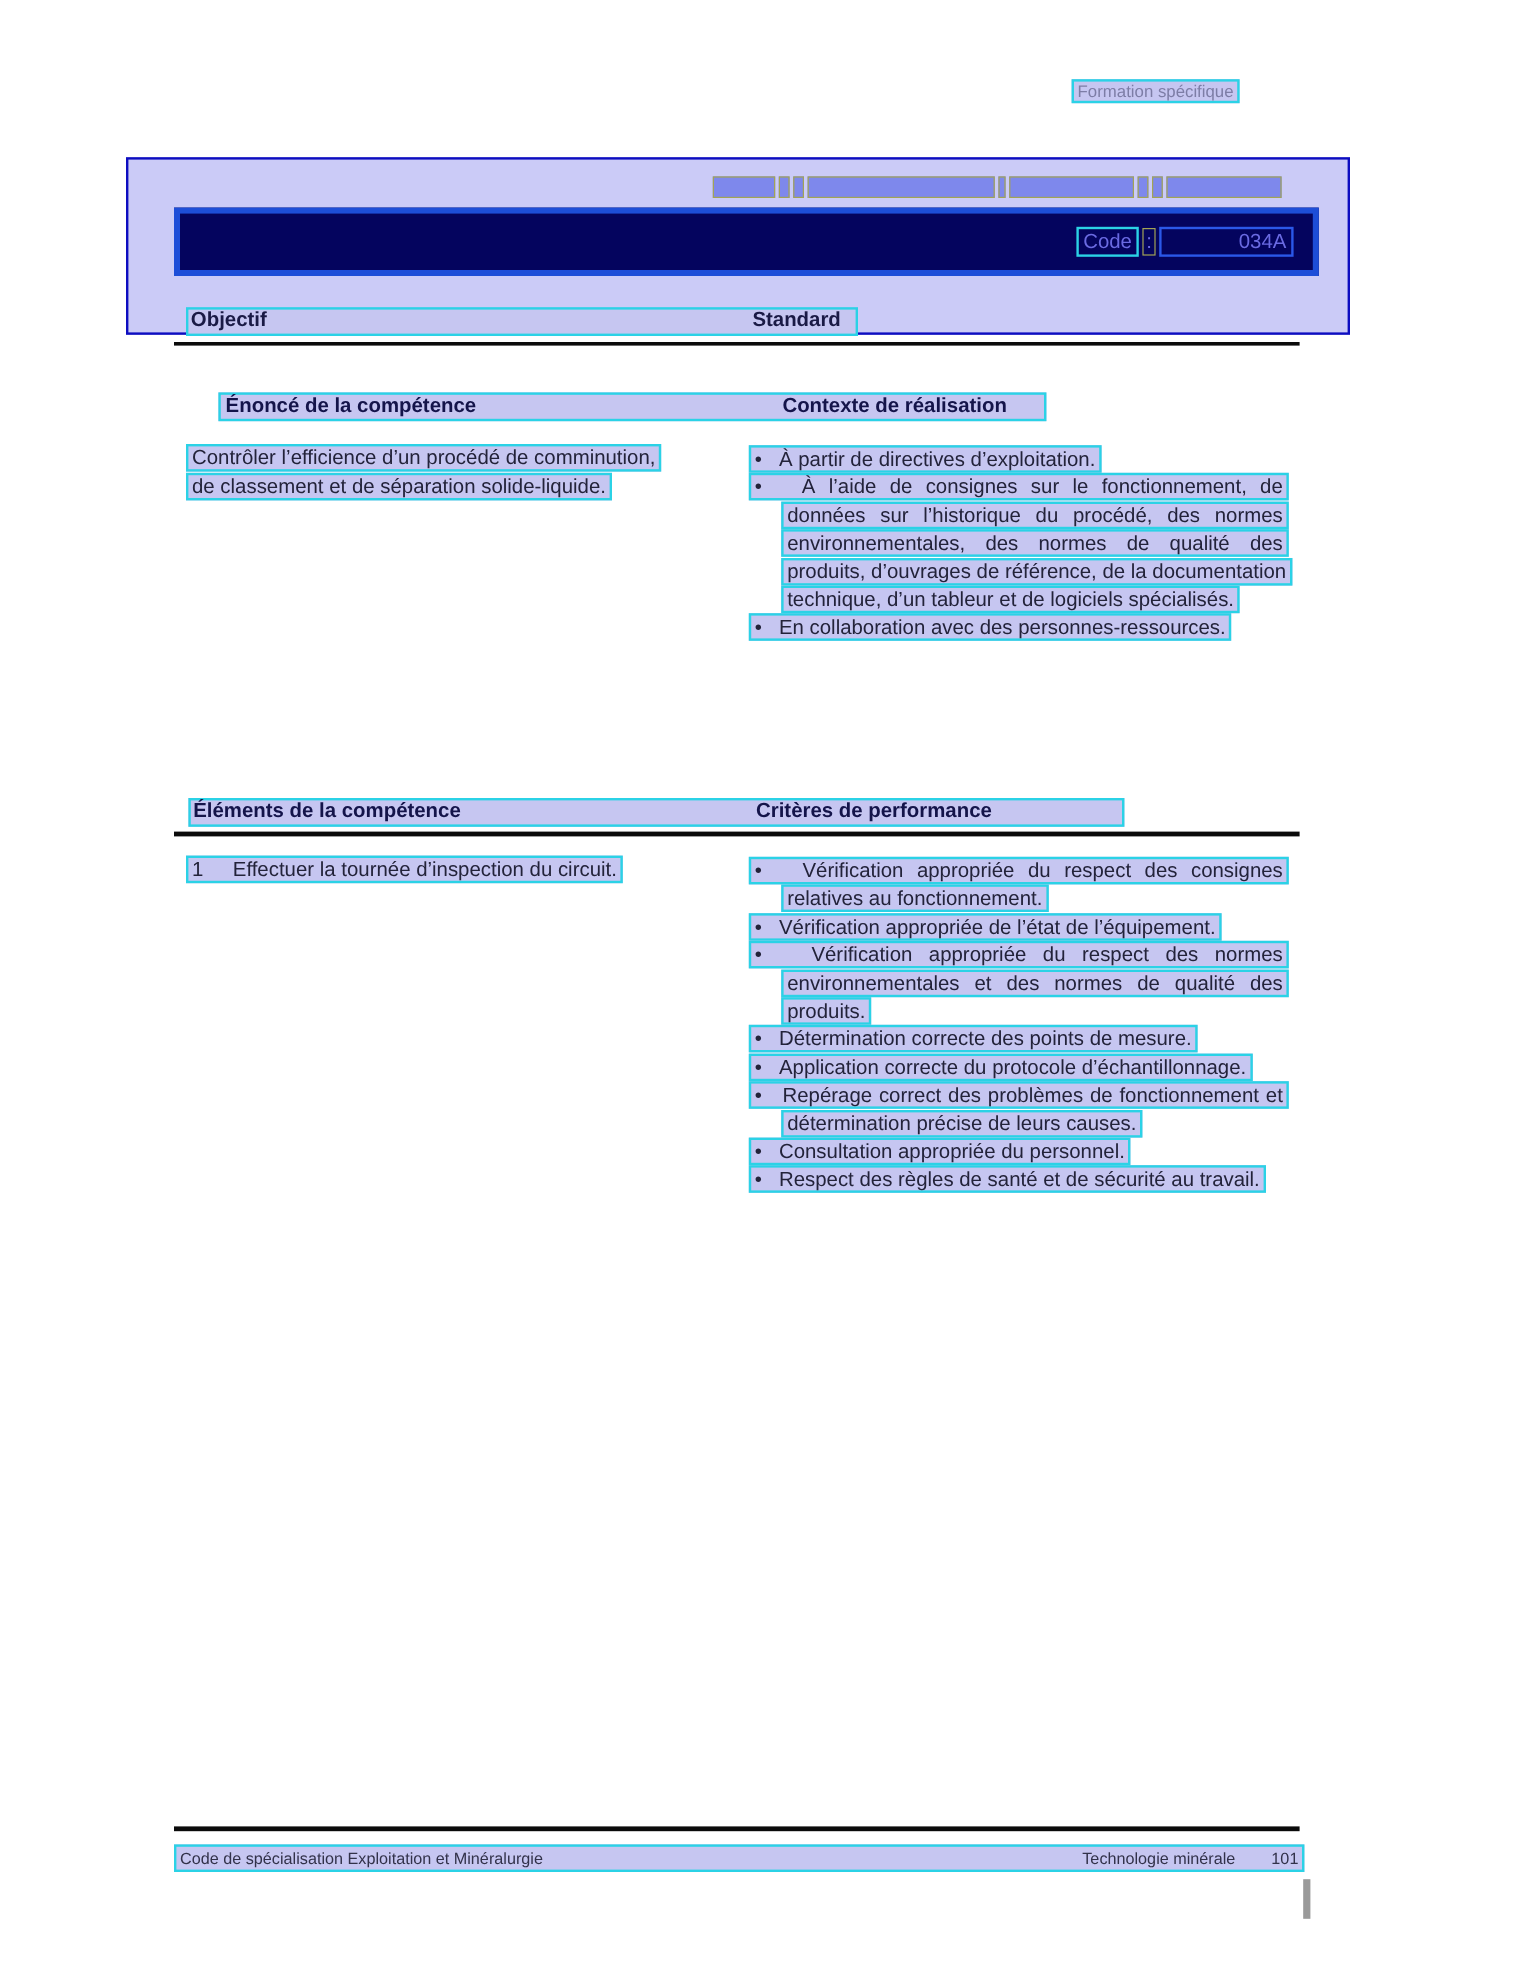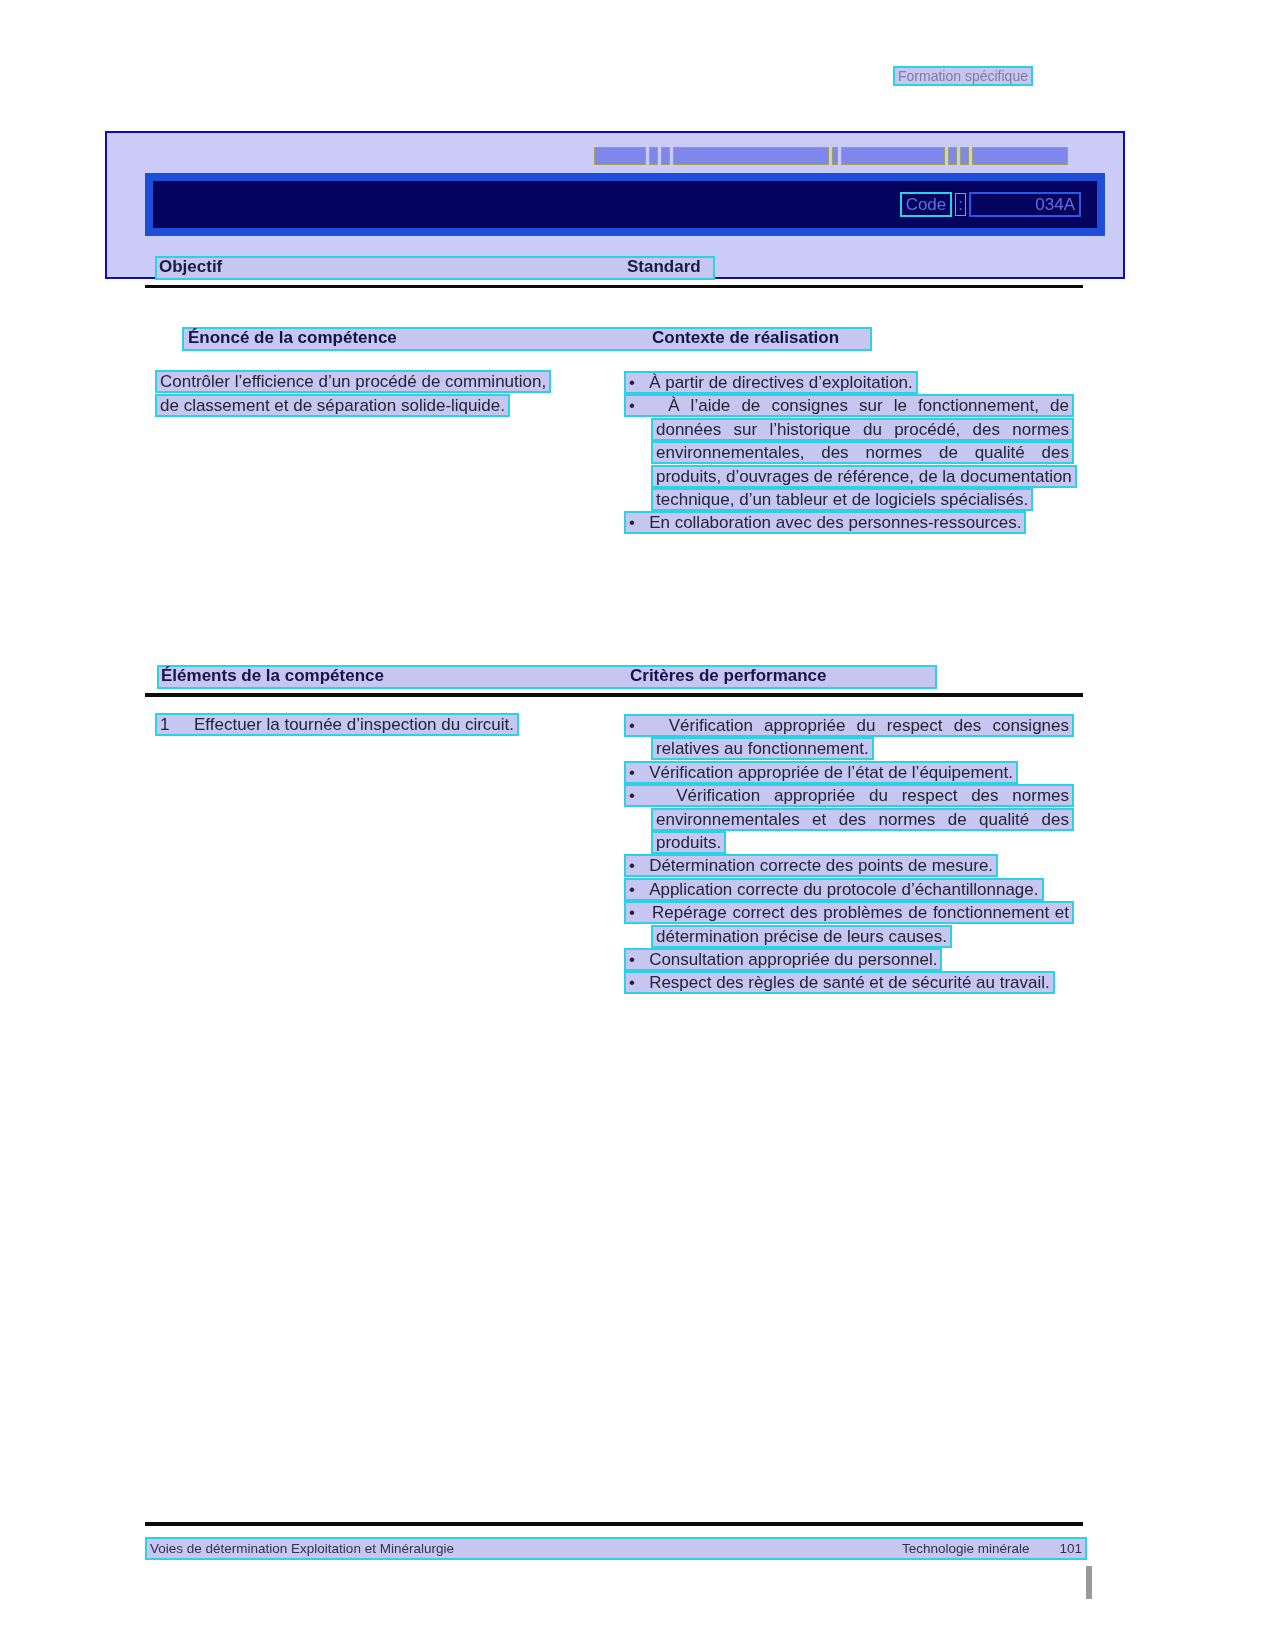--- a/index.html
+++ b/index.html
@@ -12,21 +12,21 @@
   
   .hl{
     background:#c6c6f1;border:2px solid #2bd2e6;padding:0 3px;
     box-decoration-break:clone;-webkit-box-decoration-break:clone;
   }
   .corner{top:68px;left:893px;color:#7d7da6;font-size:14px;}
   
   .bigbox{top:131px;left:105px;width:1016px;height:144px;background:#cbcbf7;border:2px solid #0d0dc0;}
   .barrow{position:absolute;top:14px;right:55px;display:flex;align-items:center;gap:3px;height:18px;}
   .bar{height:18px;background:#7e88ec;border:1px solid #a2a455;box-sizing:border-box;}
-  .navybox{position:absolute;top:40px;left:38px;width:944px;height:47px;background:#04045e;border:8px solid #1d4ed8;
+  .navybox{position:absolute;top:40px;left:38px;width:944px;height:47px;background:#04045e;border:5px solid #1d4ed8;
            display:flex;align-items:center;justify-content:flex-end;color:#6a6ae2;}
   .codewrap{display:flex;align-items:center;margin-right:16px;gap:3px;}
   .codelabel{border:2px solid #2bd2e6;padding:0 4px;line-height:21px;}
   .codesep{border:1px solid #a2a455;padding:0 2px;line-height:21px;}
   .codefield{border:2px solid #2b58e8;width:100px;text-align:right;padding:0 4px;line-height:21px;}
   
   .band{height:24px;}
   .band .hl-band{position:absolute;inset:0;background:#c6c6f1;border:2px solid #2bd2e6;}
   .band span.lbl{position:absolute;top:1px;white-space:nowrap;}
   .semib{font-weight:600;color:#1a1a45;}
@@ -118,19 +118,19 @@
     <li><span class="hl">Détermination correcte des points de mesure.</span></li>
     <li><span class="hl">Application correcte du protocole d’échantillonnage.</span></li>
     <li><span class="hl">Repérage correct des problèmes de fonctionnement et détermination précise de leurs causes.</span></li>
     <li><span class="hl">Consultation appropriée du personnel.</span></li>
     <li><span class="hl">Respect des règles de santé et de sécurité au travail.</span></li>
   </ul>
 </div>
 
 <div class="abs blackline" style="top:1522px;left:145px;width:938px;height:4px;"></div>
 <div class="abs footband">
-  <span>Voies de détermination Exploitation et Minéralurgie</span>
+  <span>Code de spécialisation Exploitation et Minéralurgie</span>
   <span class="footright">
     <span>Technologie minérale</span>
     <span>101</span>
   </span>
 </div>
 <div class="abs graybar"></div>
 
 </body></html>

